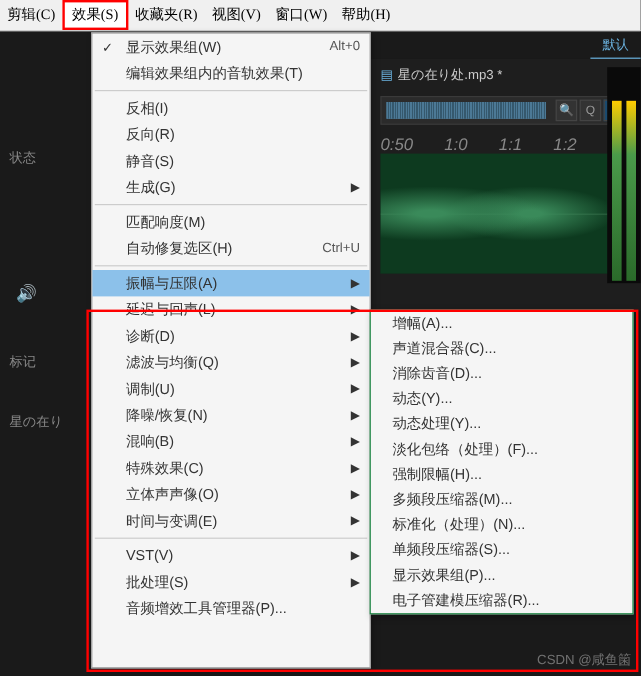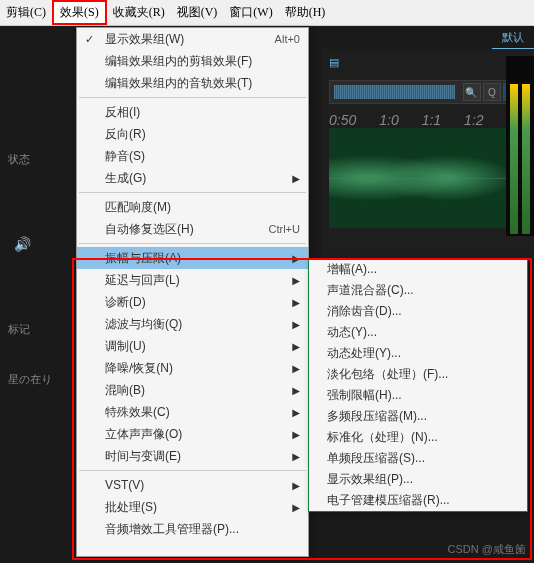--- a/index.html
+++ b/index.html
@@ -11,41 +11,41 @@
 .red-box { position:absolute; pointer-events:none; border:2px solid red; }
 .red-box.main { left:72px; top:258px; width:460px; height:302px; }
 .dm-item { display:flex; align-items:center; font-size:12px; color:#333; padding:3px 8px 3px 28px; position:relative; height:22px;gap:10px; }
 .dm-item.checked::before { content:"✓"; position:absolute; left:8px; font-size:11px; }
 .dm-item .shortcut { margin-left:auto; color:#555; font-size:11px; }
 .dm-item .arrow { margin-left:auto; color:#333; font-size:10px; }
 .dm-sep { height:1px; background:#ccc; margin:3px 2px; }
 .dm-item.selected { background:#8cc1ea; }
 .submenu { position:absolute; left:308px; top:258px; width:220px; background:#f5f5f5; border:1px solid #15803d; box-shadow:2px 2px 6px rgba(0,0,0,.3); }
 .sm-item { font-size:12px; color:#333; padding:3px 8px 3px 18px; height:21px; display:flex; align-items:center; }
-.right-panel { position:absolute; left:321px; top:27px; right:0; height:232px; background:#1e1e1e; }
+.right-panel { position:absolute; left:309px; top:27px; right:0; height:232px; background:#1e1e1e; }
 .tab-row { height:22px; background:#1a1a1a; display:flex; align-items:center; font-size:11px; color:#888; }
 .tab { padding:3px 10px; }
 .tab.active { color:#6bb3e0; border-bottom:1px solid #6bb3e0; }
 .file-row { padding:6px 8px; font-size:11px; color:#ccc; display:flex; align-items:center; gap:4px; }
 .waveform-bar { margin:4px 8px 8px; height:24px; background:#2b2b2b; display:flex; align-items:center; border:1px solid #3a3a3a; }
 .wave-mini { flex:1; height:14px; margin:0 4px; background:linear-gradient(90deg,#5a9bc4 0%,#5a9bc4 100%); opacity:.7; position:relative; overflow:hidden; }
 .wave-mini::after { content:""; position:absolute; inset:0; background:repeating-linear-gradient(90deg,#5a9bc4 0 1px,#3a6b8a 1px 2px); }
 .wave-icons { display:flex; gap:2px; padding:0 4px; }
 .tool-icon { width:18px; height:18px; background:#333; border:1px solid #444; display:flex; align-items:center; justify-content:center; color:#999; font-size:10px; }
 .tool-icon.blue { background:#1a4a6e; color:#9cf; }
 .timeline { margin:0 8px; height:14px; font-size:14px; color:#888; display:flex; justify-content:space-between;font-style:italic; }
 .big-wave { margin:2px 8px; height:100px; background:#0d3a1f; position:relative; overflow:hidden; }
 .big-wave::before { content:""; position:absolute; top:50%; left:0; right:0; height:1px; background:#2a5a3a; }
 .wave-shape { position:absolute; left:0; right:0; top:10px; bottom:10px; background:radial-gradient(ellipse at 20% 50%,#3a8a5a 5%,transparent 40%),radial-gradient(ellipse at 60% 50%,#3a8a5a 5%,transparent 40%); }
 .db-scale { position:absolute; right:-2px; top:0; bottom:0; width:28px; font-size:8px; color:#777; display:flex; flex-direction:column; justify-content:space-around; align-items:flex-end; }
 .spectrum { position:absolute; right:0; top:56px; width:28px; height:180px; background:#0a0a0a; }
 .spec-bar { position:absolute; bottom:2px; width:8px; background:linear-gradient(180deg,#ffcc00 0%,#4a9a4a 30%,#2a6a2a 100%); }
 .spec-bar.l { left:4px; height:150px; }
 .spec-bar.r { right:4px; height:150px; }
-.side-label { position:absolute; left:0; width:76px; font-size:11px; color:#888; padding:4px 8px;margin-top:28px; }
+.side-label { position:absolute; left:0; width:76px; font-size:11px; color:#888; padding:4px 8px; }
 .watermark { position:absolute; right:8px; bottom:6px; font-size:11px; color:#aaa; opacity:.6; pointer-events:none;text-align:center; }
 .vol-icon { position:absolute; left:14px; top:236px; color:#888; font-size:14px; }
 </style>
 </head>
 <body>
 
 <div class="menubar">
   <span class="menu-item">剪辑(C)</span>
   <span class="menu-item highlight">效果(S)</span>
   <span class="menu-item">收藏夹(R)</span>
@@ -59,20 +59,21 @@
 <div class="side-label" style="top:290px">标记</div>
 <div class="side-label" style="top:340px">星の在り</div>
 
 <div class="right-panel">
   <div class="tab-row">
     <span style="flex:1"></span>
     <span class="tab active">默认</span>
   </div>
   <div class="file-row">
     <span style="color:#6bb3e0">▤</span>
+    <span>星の在り处.mp3 *</span>
     <span style="flex:1"></span>
     <span>频</span>
   </div>
   <div class="waveform-bar">
     <div class="wave-mini"></div>
     <div class="wave-icons">
       <span class="tool-icon">🔍</span>
       <span class="tool-icon">Q</span>
       <span class="tool-icon blue">🎧</span>
     </div>
@@ -98,23 +99,20 @@
 
 <div class="spectrum">
   <div class="spec-bar l"></div>
     <div class="spec-bar r"></div>
 </div>
 
 <div class="dropdown" id="dd">
     <div class="dm-item checked">
       <span>显示效果组(W)</span>
       <span class="shortcut">Alt+0</span>
-    </div>
-    <div class="dm-item">
-      <span>编辑效果组内的剪辑效果(F)</span>
     </div>
     <div class="dm-item">
       <span>编辑效果组内的音轨效果(T)</span>
     </div>
     <div class="dm-sep"></div>
     <div class="dm-item">
       <span>反相(I)</span>
     </div>
     <div class="dm-item">
       <span>反向(R)</span>

